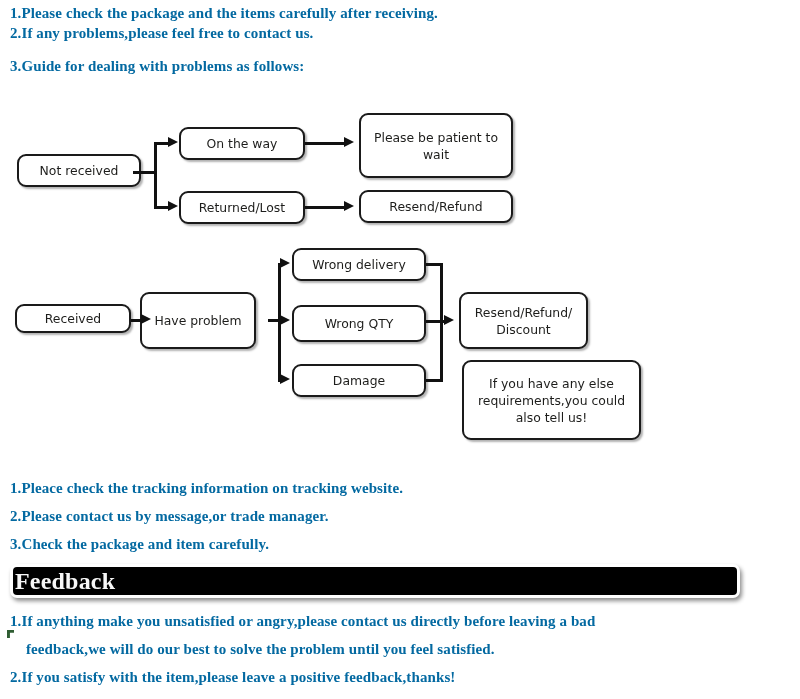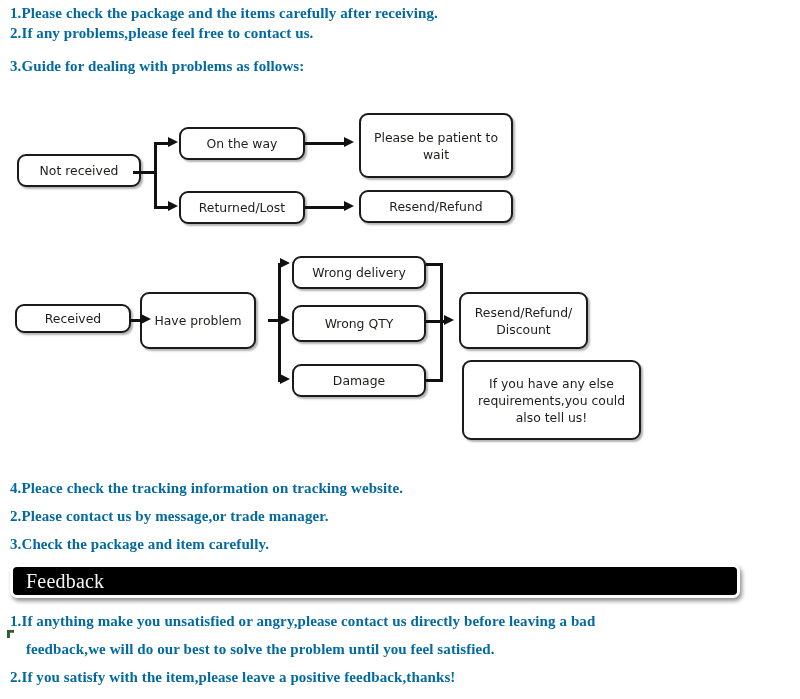--- a/index.html
+++ b/index.html
@@ -80,24 +80,24 @@
     border: 3px solid #ffffff;
     border-radius: 7px;
     box-shadow: 2px 3px 4px rgba(0,0,0,0.45);
     box-sizing: border-box;
     display: flex;
     align-items: center;
   }
   #feedback-banner .banner-text {
     color: #f7f7f7;
     font-family: "Liberation Serif", "DejaVu Serif", serif;
-    font-weight: normal;
-    font-size: 20px;
+    font-weight: bold;
+    font-size: 24px;
     line-height: 26px;
-    padding-left: 13px;
+    padding-left: 2px;
     letter-spacing: 0.2px;
   }
 
   
   #scan-artifact {
     position: absolute;
     left: 7px;
     top: 630px;
     width: 7px;
     height: 8px;
@@ -153,21 +153,21 @@
 <div class="flow">
 
   <div class="node" style="left:15px;  top:304px; width:116px; height:29px;">
     <span>Received</span>
   </div>
 
   <div class="node" style="left:140px; top:292px; width:116px; height:57px;">
     <span>Have problem</span>
   </div>
 
-  <div class="node" style="left:292px; top:248px; width:134px; height:33px;margin-top:8px;">
+  <div class="node" style="left:292px; top:248px; width:134px; height:33px;">
     <span>Wrong delivery</span>
   </div>
 
   <div class="node" style="left:292px; top:305px; width:134px; height:37px;justify-content:center;">
     <span>Wrong QTY</span>
   </div>
 
   <div class="node" style="left:292px; top:364px; width:134px; height:33px;">
     <span>Damage</span>
   </div>
@@ -196,21 +196,21 @@
   <div class="arrow-r" style="left:280px; top:374px;"></div>
 
   <div class="hline" style="left:426px; top:263px; width:17px;"></div>
   <div class="hline" style="left:426px; top:320px; width:17px;"></div>
   <div class="hline" style="left:426px; top:379px; width:17px;"></div>
   <div class="vline" style="left:440px; top:263px; height:119px;"></div>
   <div class="hline" style="left:440px; top:320px; width:6px;"></div>
   <div class="arrow-r" style="left:444px; top:315px;"></div>
 </div>
 
-<div class="note-line" style="left:10px; top:479px;">4.Pleace check the tracking information on tracking website.</div>
+<div class="note-line" style="left:10px; top:479px;">1.Pleace check the tracking information on tracking website.</div>
 <div class="note-line" style="left:10px; top:507px;text-align:center;">2.Please contact us by message,or trade manager.</div>
 <div class="note-line" style="left:10px; top:535px;">3.Check the package and item carefully.</div>
 
 <div id="feedback-banner">
   <div class="banner-text">Feedback</div>
 </div>
 
 <div class="note-line" style="left:10px; top:612px;">1.If anything make you unsatisfied or angry,please contact us directly before leaving a bad</div>
 <div class="note-line" style="left:26px; top:640px;">feedback,we will do our best to solve the problem until you feel satisfied.</div>
 <div class="note-line" style="left:10px; top:668px;">2.If you satisfy with the item,please leave a positive feedback,thanks!</div>

